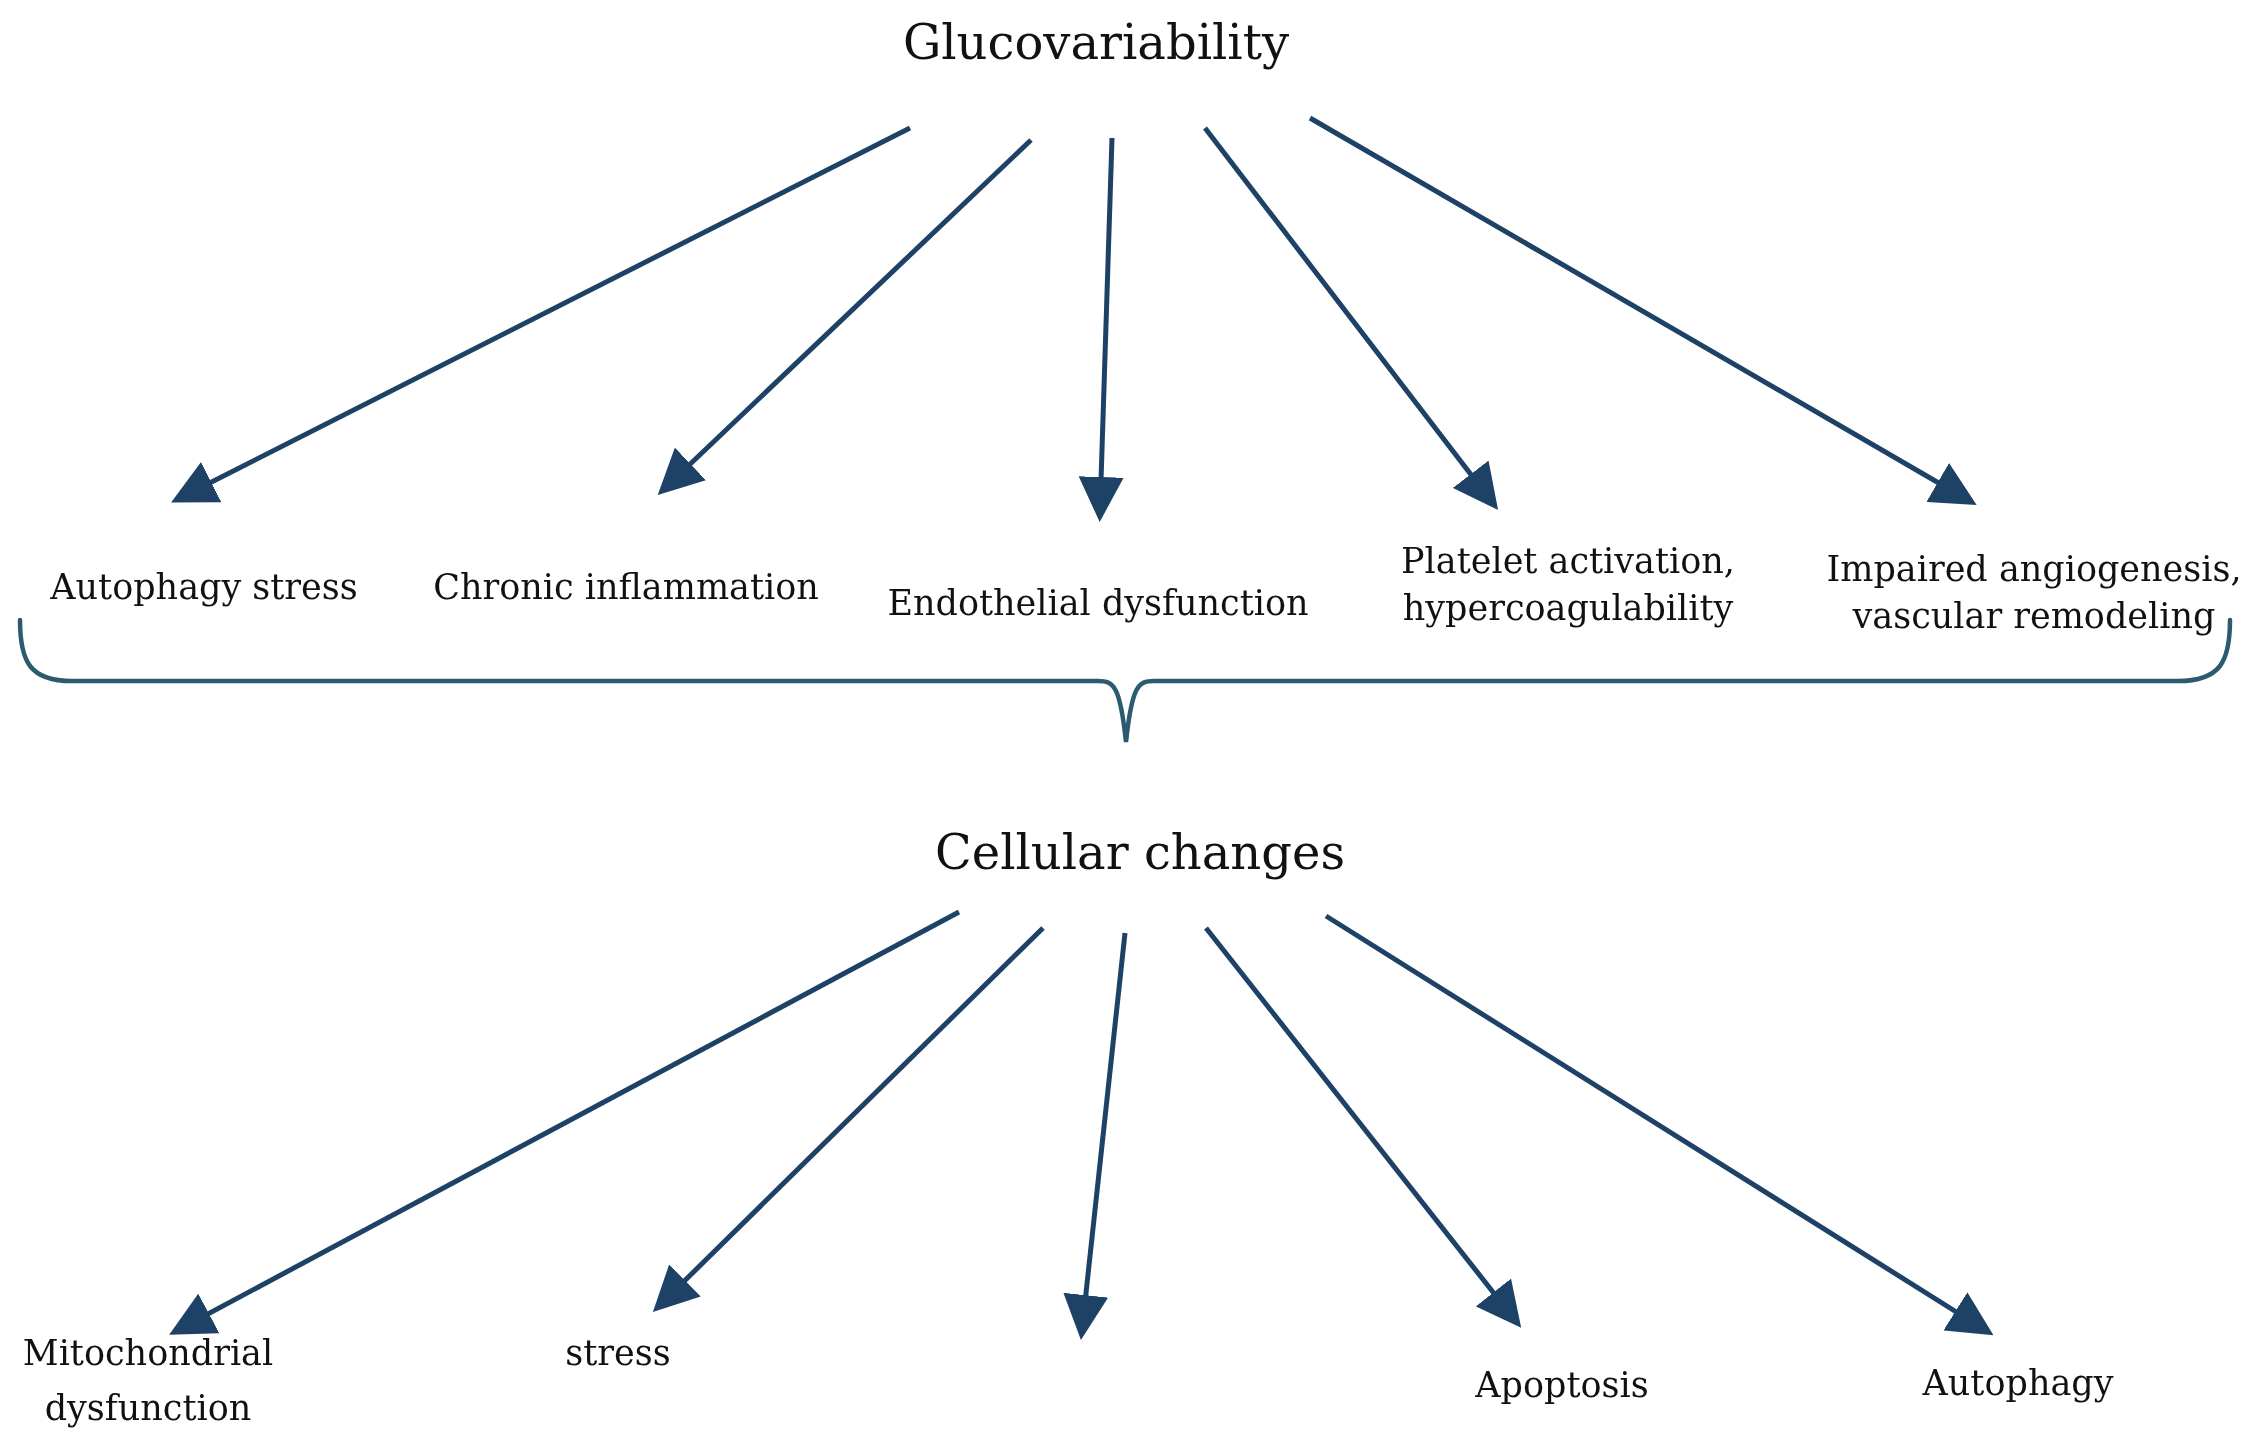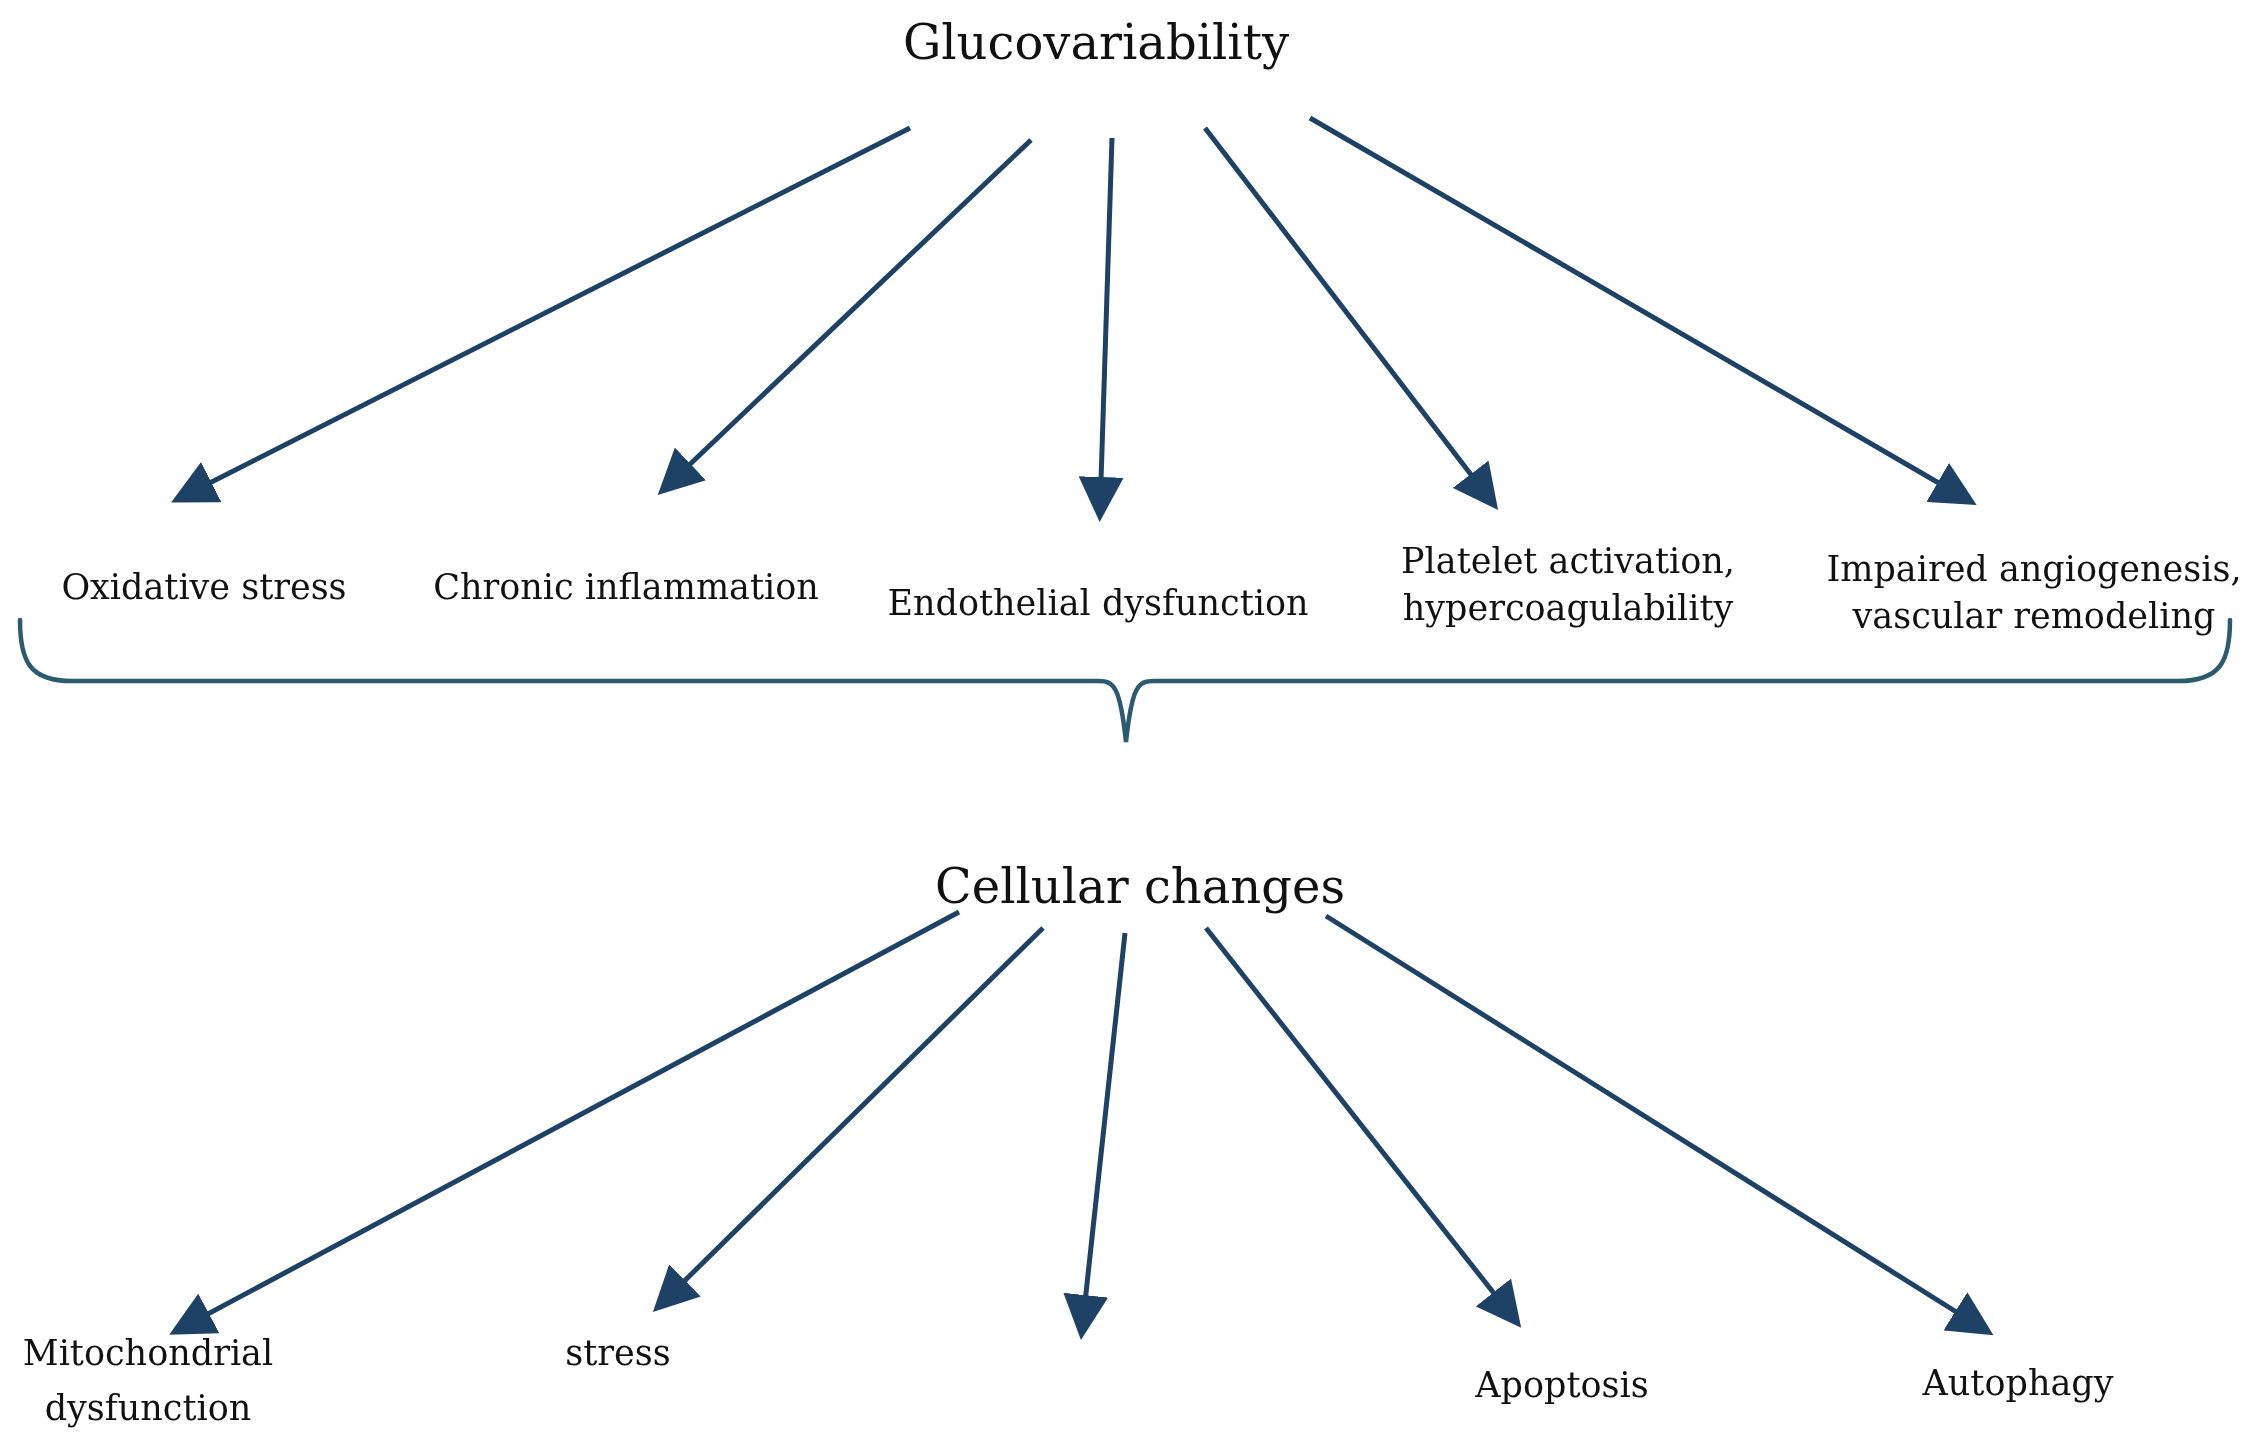--- a/index.html
+++ b/index.html
@@ -59,24 +59,24 @@
              C 2220 681, 2230 662, 2230 620"></path>
 
     <line class="fan-line" x1="959" y1="912" x2="178" y2="1330" marker-end="url(#ah)"></line>
     <line class="fan-line" x1="1043" y1="928" x2="660" y2="1305" marker-end="url(#ah)"></line>
     <line class="fan-line" x1="1125" y1="933" x2="1082" y2="1330" marker-end="url(#ah)"></line>
     <line class="fan-line" x1="1206" y1="928" x2="1515" y2="1320" marker-end="url(#ah)"></line>
     <line class="fan-line" x1="1326" y1="916" x2="1985" y2="1330" marker-end="url(#ah)"></line>
   </svg>
 
   <div class="title" style="left:1096px;top:12px">Glucovariability</div>
-  <div class="title" style="left:1140px;top:856px">Cellular changes</div>
+  <div class="title" style="left:1140px;top:822px">Cellular changes</div>
 
   <div class="label" style="left:204px;top:564px">
-    <div>Oxidative stress</div>
+    <div>Autophagy stress</div>
   </div>
   <div class="label" style="left:626px;top:564px">
     <div>Chronic inflammation</div>
   </div>
   <div class="label" style="left:1098px;top:580px">
     <div>Endothelial dysfunction</div>
   </div>
   <div class="label" style="left:1568px;top:538px">
     <div>Platelet activation,</div>
     <div>hypercoagulability</div>

